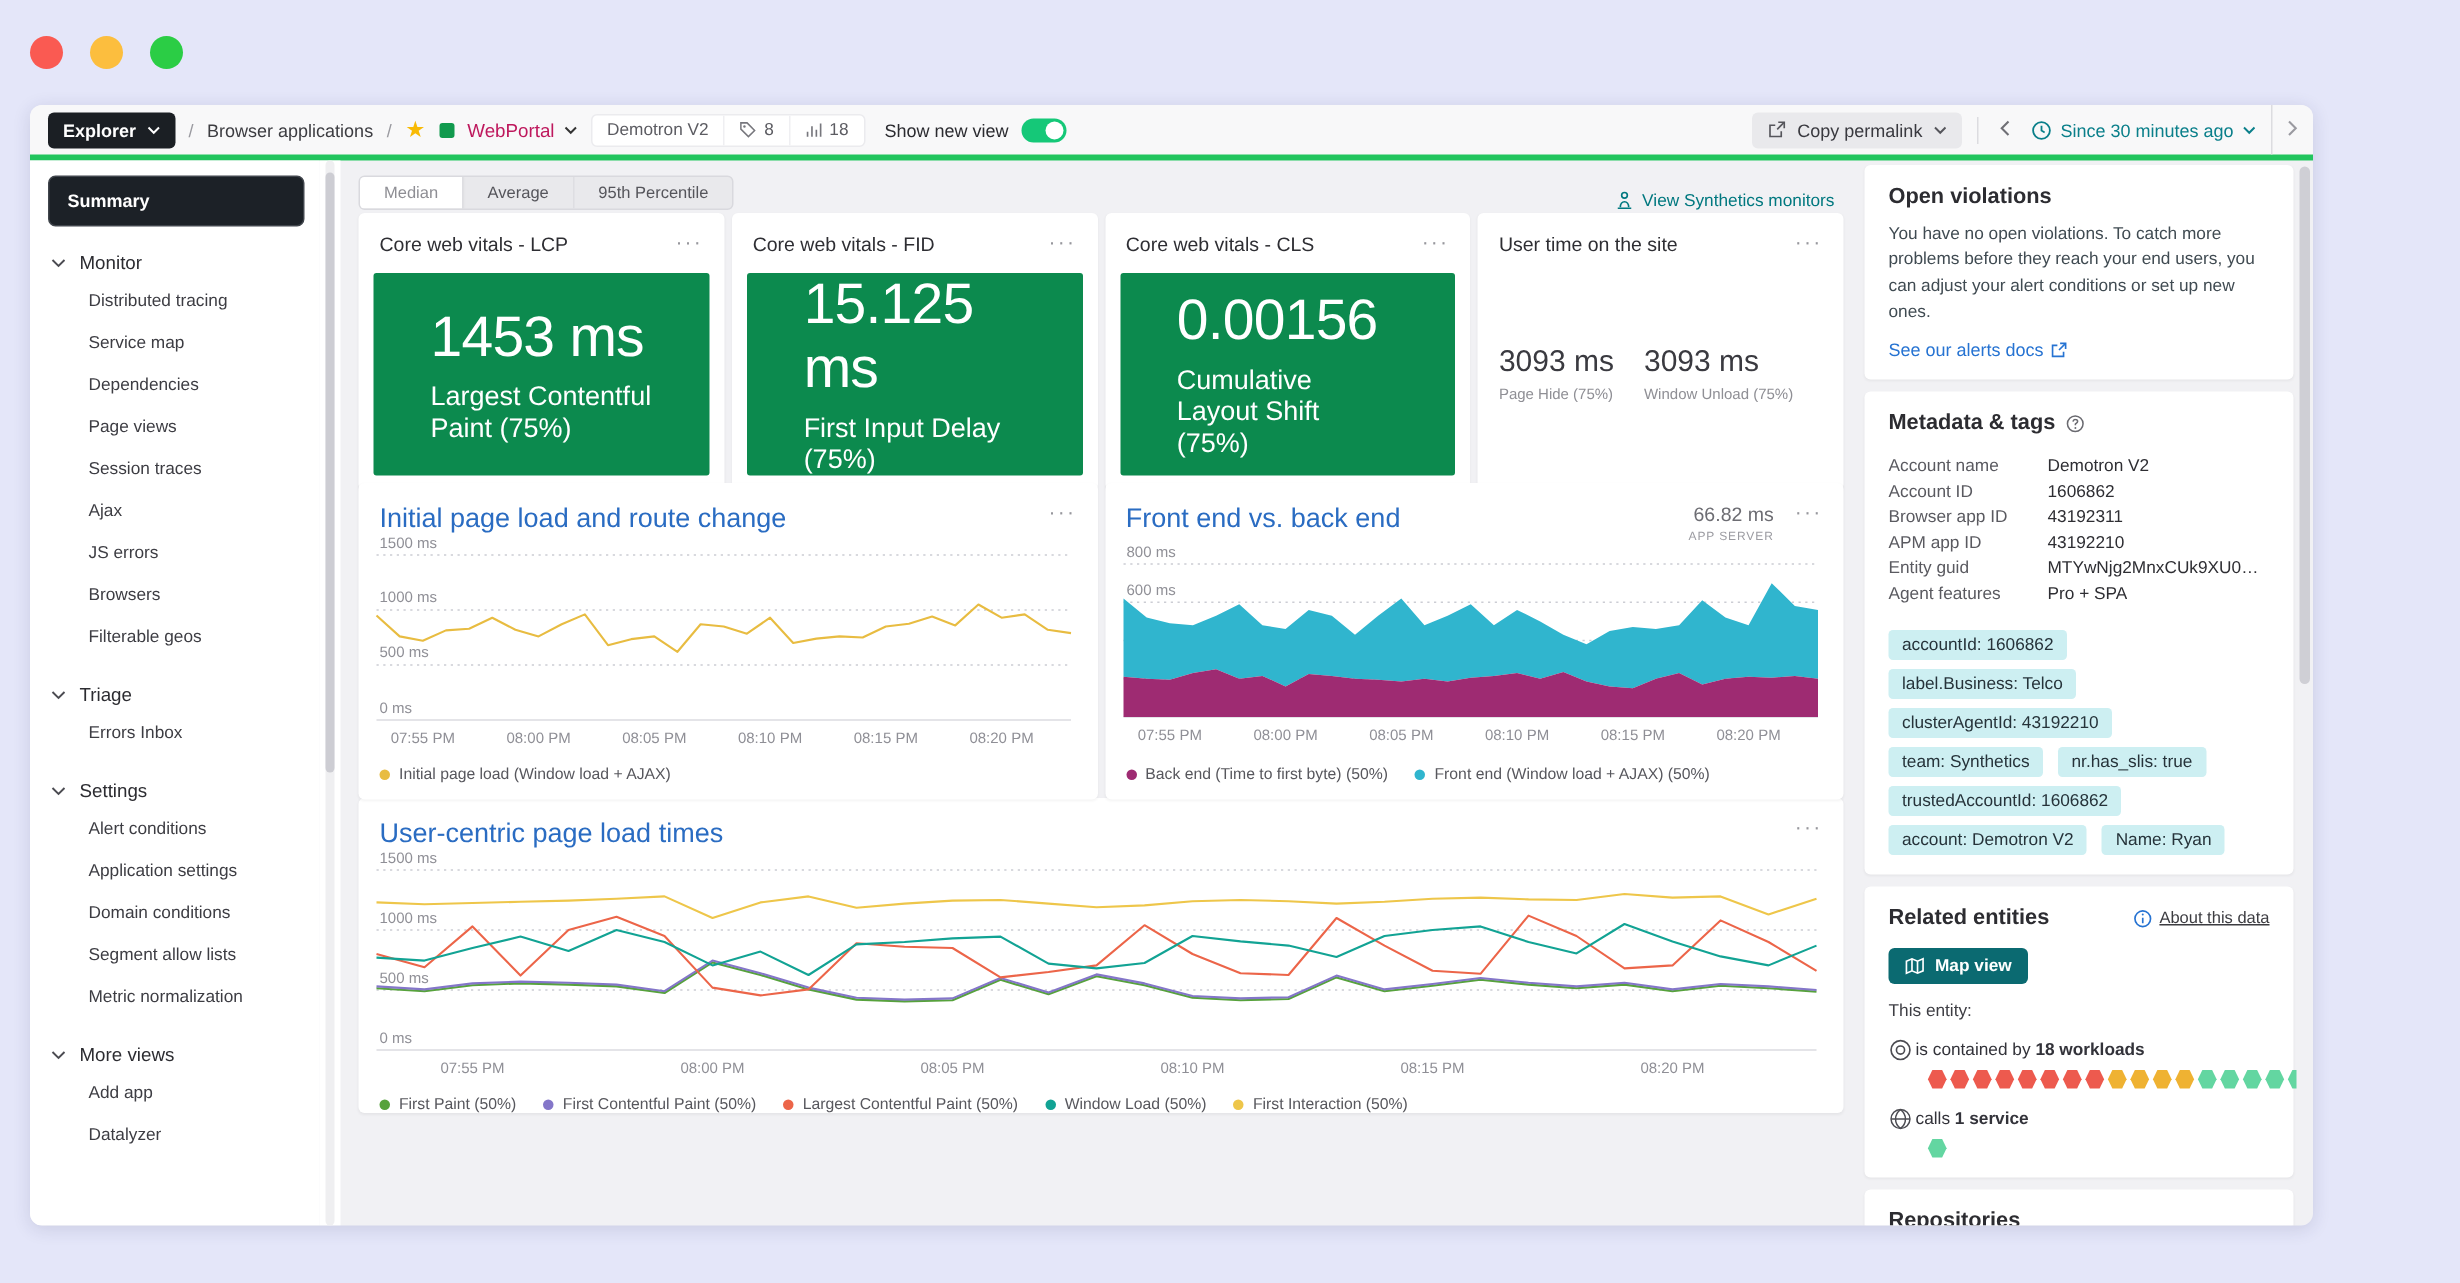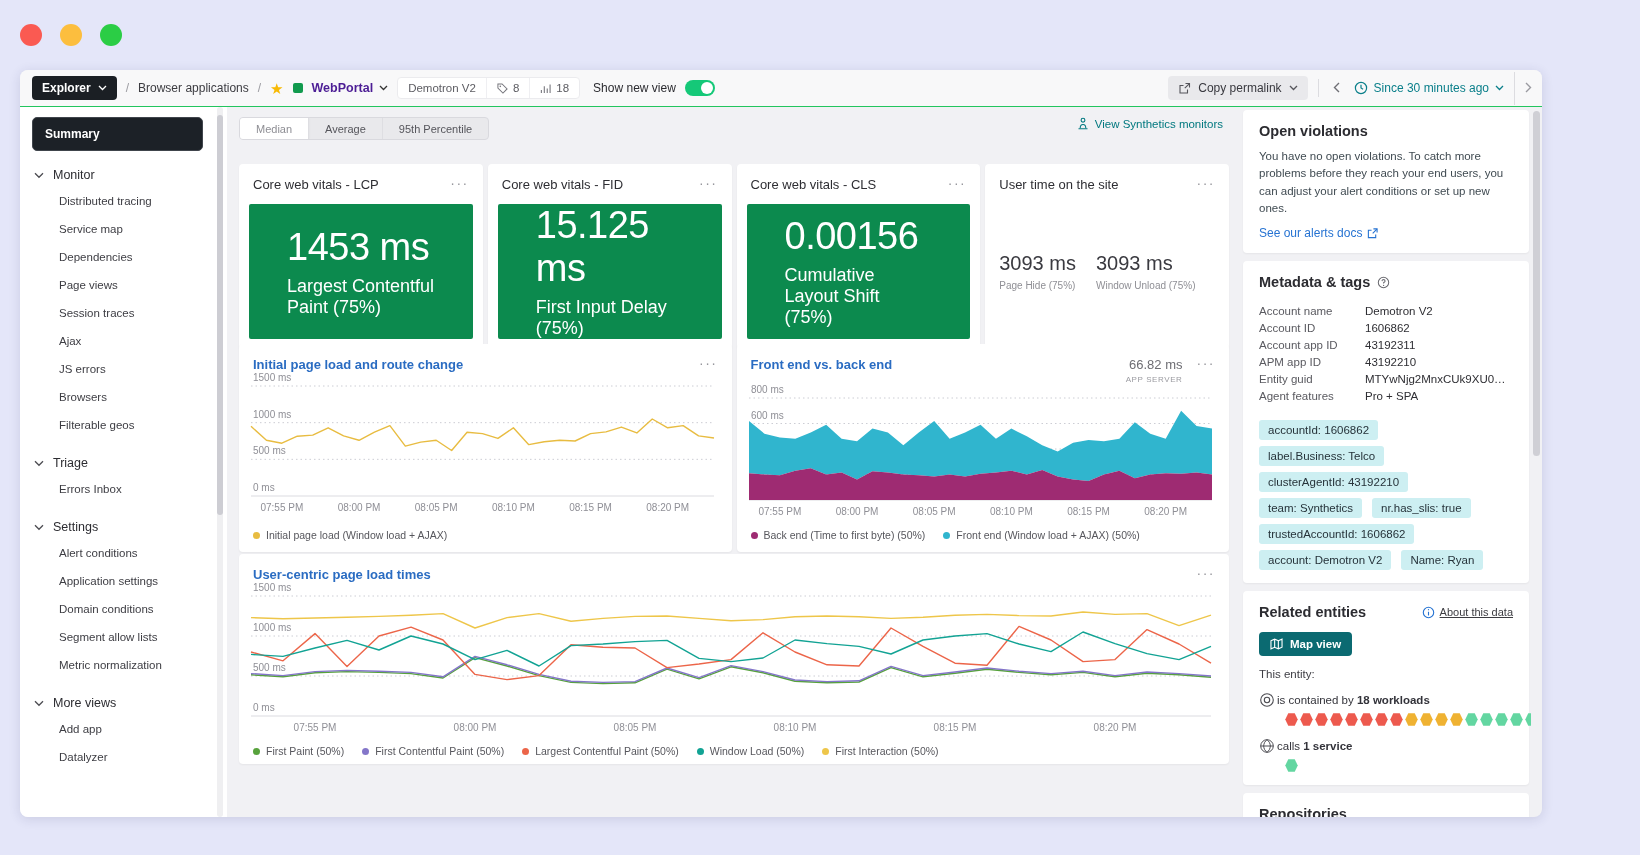--- a/index.html
+++ b/index.html
@@ -8,27 +8,27 @@
 svg text{font-family:"Liberation Sans",sans-serif}
 
 
 .traffic{position:absolute;top:24px;left:20px;display:flex;gap:18px}
 .traffic span{width:22px;height:22px;border-radius:50%;display:block}
 
 
 .window{position:absolute;left:20px;top:70px;width:1522px;height:747px;background:#f1f1f4;border-radius:8px;overflow:hidden;box-shadow:0 2px 12px rgba(40,40,90,.14)}
 
 
-.topbar{height:37px;background:#f8f8f9;border-bottom:1px solid #22c55e;display:flex;align-items:center;padding:0 12px;gap:9px;font-size:12px;color:#404045}
+.topbar{height:37px;background:#f8f8f9;border-bottom:4px solid #22c55e;display:flex;align-items:center;padding:0 12px;gap:9px;font-size:12px;color:#404045}
 .explorer-btn{background:#1b1f24;color:#fff;border:none;border-radius:4px;padding:5px 10px;font-size:12px;font-weight:bold;display:flex;align-items:center;gap:7px;cursor:pointer;font-family:inherit}
 .slash{color:#9a9aa0}
 .crumb{color:#3c3c41;cursor:pointer}
 .star{color:#f8ba05;font-size:15px;line-height:1;cursor:pointer}
 .health-sq{width:10px;height:10px;background:#119a4e;border-radius:2px;display:inline-block}
-.entity-name{font-weight:bold;color:#4c1d95;font-size:12.5px;display:flex;align-items:center;gap:6px;cursor:pointer}
+.entity-name{font-weight:normal;color:#be185d;font-size:12.5px;display:flex;align-items:center;gap:6px;cursor:pointer}
 .pillgroup{display:flex;background:#fff;border:1px solid #ebebee;border-radius:4px;overflow:hidden;color:#5c5c62;font-size:11.5px}
 .pillgroup .seg{padding:4px 10px;display:flex;align-items:center;gap:5px;border-left:1px solid #efeff2}
 .pillgroup .seg:first-child{border-left:none}
 .toggle{width:30px;height:16px;background:#15c878;border-radius:8px;position:relative;cursor:pointer;flex:none}
 .toggle i{position:absolute;top:2px;right:2px;width:12px;height:12px;background:#fff;border-radius:50%}
 .topbar-right{margin-left:auto;display:flex;align-items:center;gap:10px}
 .permalink-btn{background:#e9e9ec;border:none;border-radius:4px;padding:5px 10px;font-size:12px;color:#39393f;display:flex;align-items:center;gap:7px;cursor:pointer;font-family:inherit}
 .vdiv{width:1px;height:18px;background:#dcdce0}
 .chev-btn{background:none;border:none;color:#6f6f75;font-size:13px;cursor:pointer;padding:2px 4px}
 .timepicker{display:flex;align-items:center;gap:6px;color:#0a7f8a;font-size:12px;cursor:pointer}
@@ -41,21 +41,21 @@
 .sidebar{width:193px;background:#fff;padding:10px 10px 0 12px;flex:none}
 .summary-btn{display:block;width:100%;background:#1c2127;color:#fff;font-size:12px;font-weight:bold;text-align:left;padding:9px 12px;border:1px solid #40454c;border-radius:5px;cursor:pointer;font-family:inherit}
 .side-sec{display:flex;align-items:center;gap:9px;margin:17px 0 5px;padding-left:2px;font-size:12.5px;color:#2c2c31;cursor:pointer}
 .side-item{font-size:11.5px;color:#3d3d43;padding:8px 6px 8px 27px;border-radius:4px;cursor:pointer}
 .side-scroll{width:14px;background:#fff;position:relative;flex:none}
 .side-scroll .track{position:absolute;top:0;bottom:0;left:4px;width:6px;background:#efeff1;border-radius:3px}
 .side-scroll .thumb{position:absolute;top:8px;left:4px;width:6px;height:400px;background:#cdcdd3;border-radius:3px}
 
 
 .content{flex:1;padding:10px 10px 0 12px;min-width:0}
-.tabs-row{display:flex;align-items:flex-start;height:23px;margin-bottom:24px}
+.tabs-row{display:flex;align-items:flex-end;height:23px;margin-bottom:2px}
 .segmented{display:inline-flex;background:#e9e9ec;border:1px solid #d9d9de;border-radius:4px;overflow:hidden;height:23px}
 .tab{padding:0 16px;font-size:11px;color:#55555b;display:flex;align-items:center;cursor:pointer;border-left:1px solid #dedee2}
 .tab:first-child{border-left:none}
 .tab.active{background:#fff;color:#8e8e94;box-shadow:1px 0 2px rgba(0,0,0,.06)}
 .synth-link{margin-left:auto;display:flex;align-items:center;gap:6px;color:#00787f;font-size:11.5px;cursor:pointer;margin-right:6px}
 
 .cards-row{display:grid;grid-template-columns:repeat(4,1fr);gap:5px;height:160px;margin-bottom:20px}
 .card{background:#fff;border-radius:4px;box-shadow:0 1px 2px rgba(0,0,0,.05);display:flex;flex-direction:column;min-width:0}
 .card-head{display:flex;justify-content:space-between;align-items:flex-start;padding:13px 12px 0 14px}
 .card-title{font-size:13px;font-weight:normal;color:#2e2e33}
@@ -64,21 +64,21 @@
 .billboard{margin:12px 10px 10px;background:#0c8a4e;border-radius:2px;flex:1;display:flex;flex-direction:column;justify-content:center;padding:0 38px;color:#fff}
 .billboard .bb-val{font-size:38px;letter-spacing:-.5px}
 .billboard .bb-lab{font-size:18px;margin-top:7px}
 .metrics{display:flex;gap:20px;padding:0 14px;margin-top:60px}
 .metric .mv{font-size:20px;color:#3a3a40}
 .metric .ml{font-size:10px;color:#8f8f95;margin-top:5px;white-space:nowrap}
 
 .charts-row{display:grid;grid-template-columns:1fr 1fr;gap:5px;height:200px;margin-bottom:10px}
 .chart-card{padding-bottom:4px}
 .chart-head{display:flex;align-items:flex-start;padding:13px 12px 0 14px}
-.chart-title{font-size:13px;font-weight:bold;color:#2a6cc2;cursor:pointer}
+.chart-title{font-size:18px;font-weight:normal;color:#2a6cc2;cursor:pointer}
 .chart-head-right{margin-left:auto;display:flex;gap:12px;align-items:flex-start}
 .current{text-align:right}
 .current .cv{font-size:13px;color:#6d6d73}
 .current .cl{font-size:8px;color:#9b9ba1;letter-spacing:.6px;margin-top:3px}
 .plot{flex:1;position:relative;margin:0 8px}
 .legend{display:flex;gap:18px;align-items:center;padding:3px 14px 7px}
 .legend-item{display:flex;align-items:center;font-size:10.5px;color:#57575d;cursor:pointer}
 .legend-dot{width:7px;height:7px;border-radius:50%;display:inline-block;margin-right:6px;flex:none}
 .wide-chart{height:210px}
 
@@ -496,21 +496,21 @@
         <div class="meta-rows">
             <div class="meta-row">
               <span class="meta-label">Account name</span>
               <span class="meta-value">Demotron V2</span>
             </div>
             <div class="meta-row">
               <span class="meta-label">Account ID</span>
               <span class="meta-value">1606862</span>
             </div>
             <div class="meta-row">
-              <span class="meta-label">Account app ID</span>
+              <span class="meta-label">Browser app ID</span>
               <span class="meta-value">43192311</span>
             </div>
             <div class="meta-row">
               <span class="meta-label">APM app ID</span>
               <span class="meta-value">43192210</span>
             </div>
             <div class="meta-row">
               <span class="meta-label">Entity guid</span>
               <span class="meta-value">MTYwNjg2MnxCUk9XU0VSfEFQUExJQ0F...</span>
             </div>

